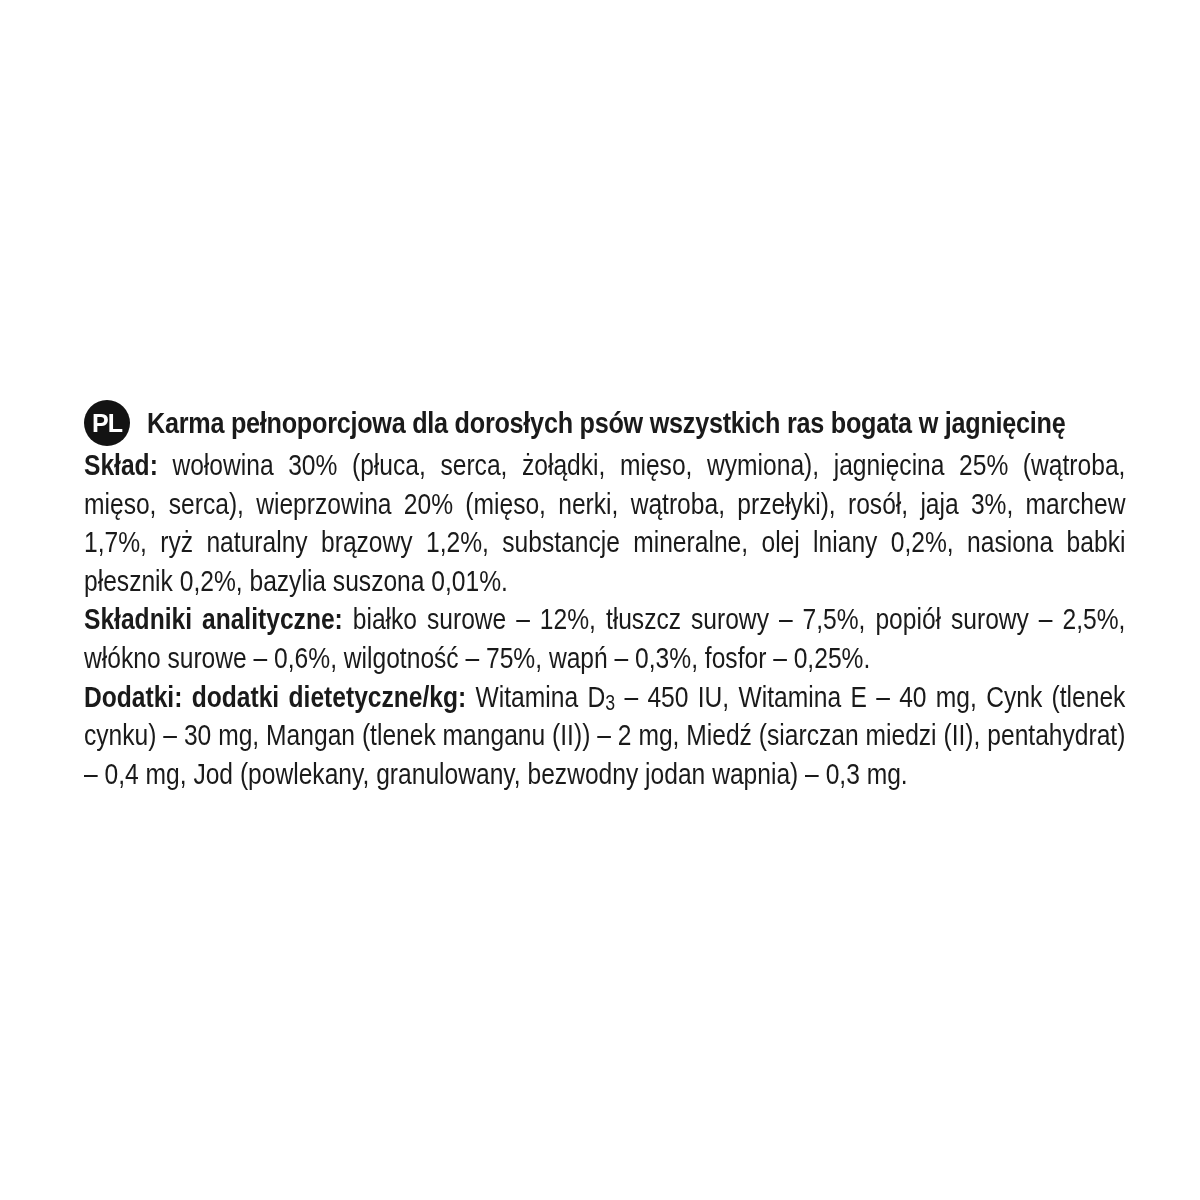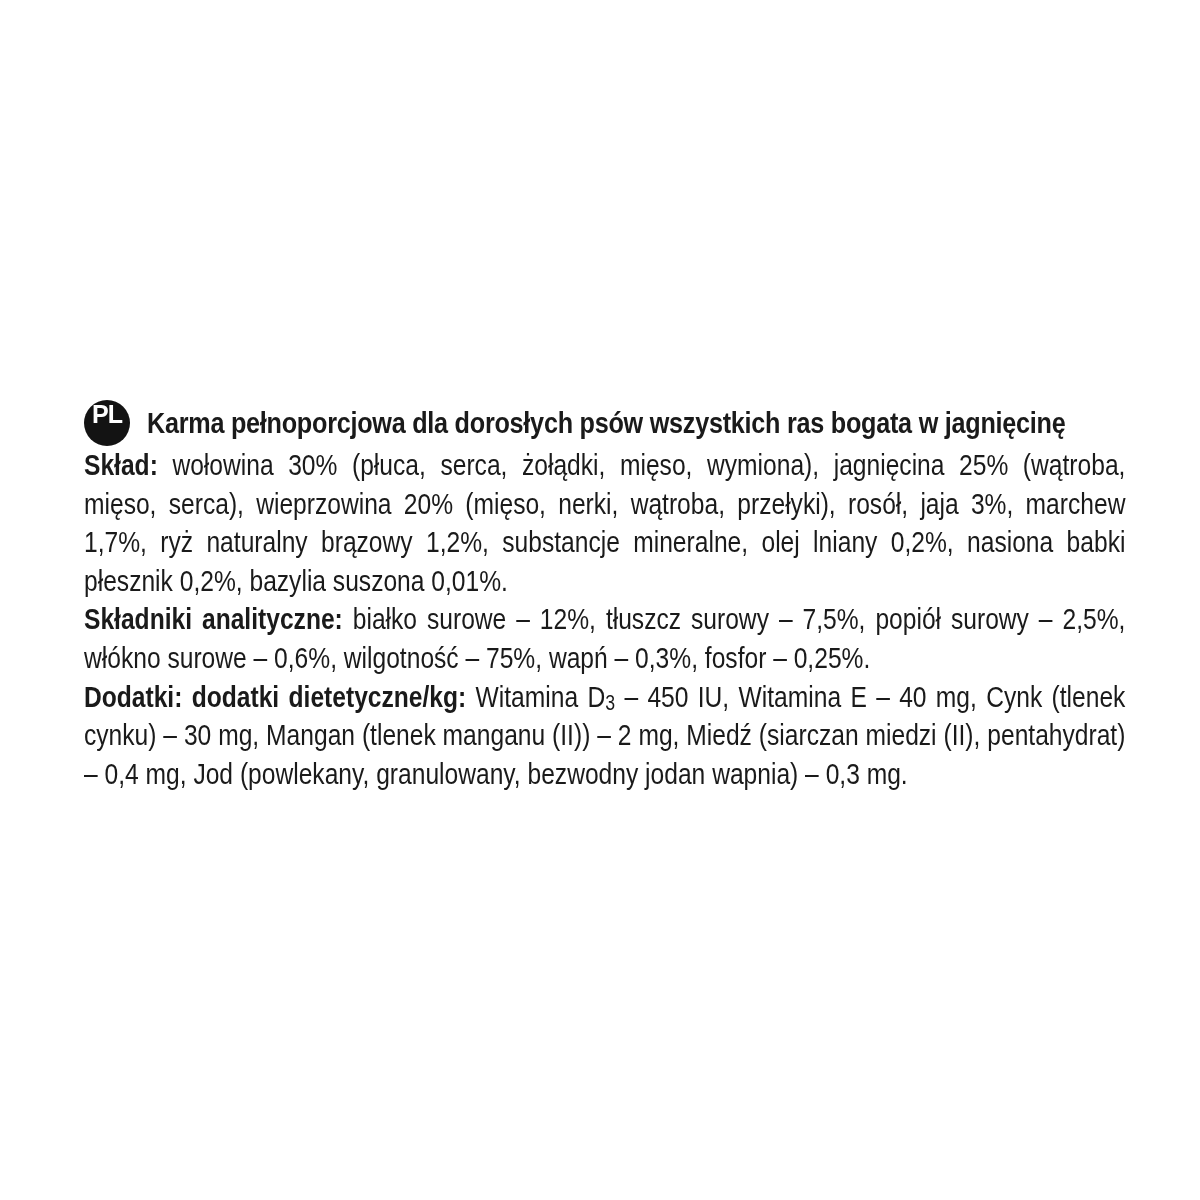--- a/index.html
+++ b/index.html
@@ -22,21 +22,21 @@
   .lang-badge {
     position: absolute;
     left: 84px;
     top: 400px;
     width: 46px;
     height: 46px;
     border-radius: 50%;
     background: #131313;
     color: #ffffff;
     display: flex;
-    align-items: flex-start;
+    align-items: center;
     justify-content: center;
     font-weight: bold;
     font-size: 25px;
     letter-spacing: -1px;
   }
   .heading {
     position: absolute;
     left: 147px;
     top: 403px;
     margin: 0;

